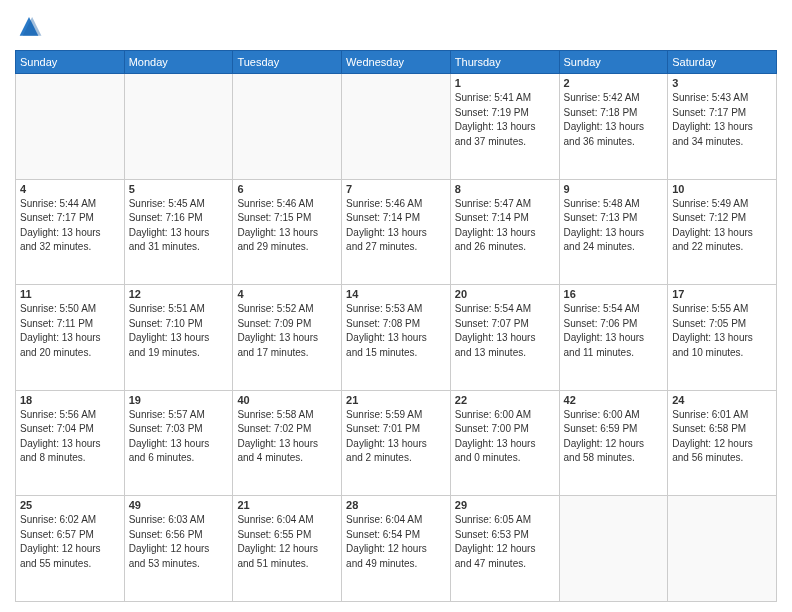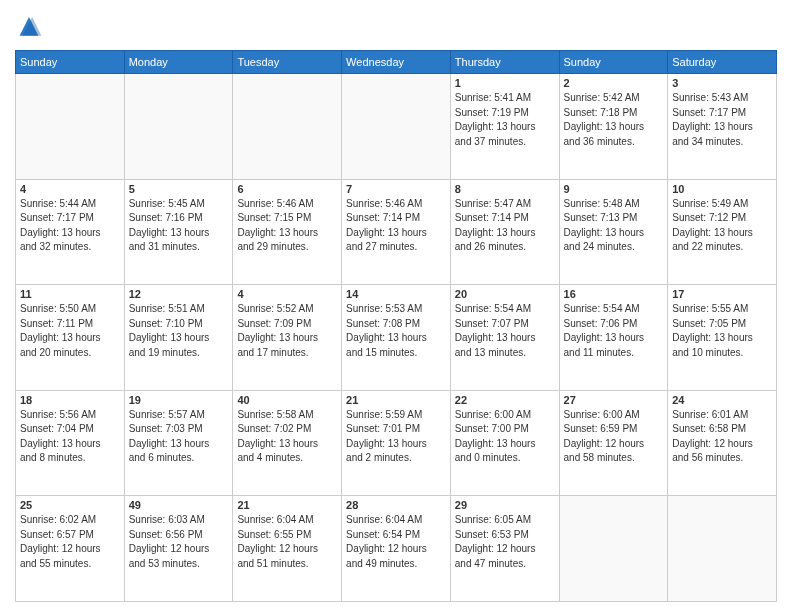--- a/index.html
+++ b/index.html
@@ -227,21 +227,21 @@
           </td>
           <td>
             <span class="day-num">21</span>
             <div class="day-info">Sunrise: 5:59 AM<br>Sunset: 7:01 PM<br>Daylight: 13 hours and 2 minutes.</div>
           </td>
           <td>
             <span class="day-num">22</span>
             <div class="day-info">Sunrise: 6:00 AM<br>Sunset: 7:00 PM<br>Daylight: 13 hours and 0 minutes.</div>
           </td>
           <td>
-            <span class="day-num">27</span>
+            <span class="day-num">42</span>
             <div class="day-info">Sunrise: 6:00 AM<br>Sunset: 6:59 PM<br>Daylight: 12 hours and 58 minutes.</div>
           </td>
           <td>
             <span class="day-num">24</span>
             <div class="day-info">Sunrise: 6:01 AM<br>Sunset: 6:58 PM<br>Daylight: 12 hours and 56 minutes.</div>
           </td>
         </tr>
         <tr>
           <td>
             <span class="day-num">25</span>

